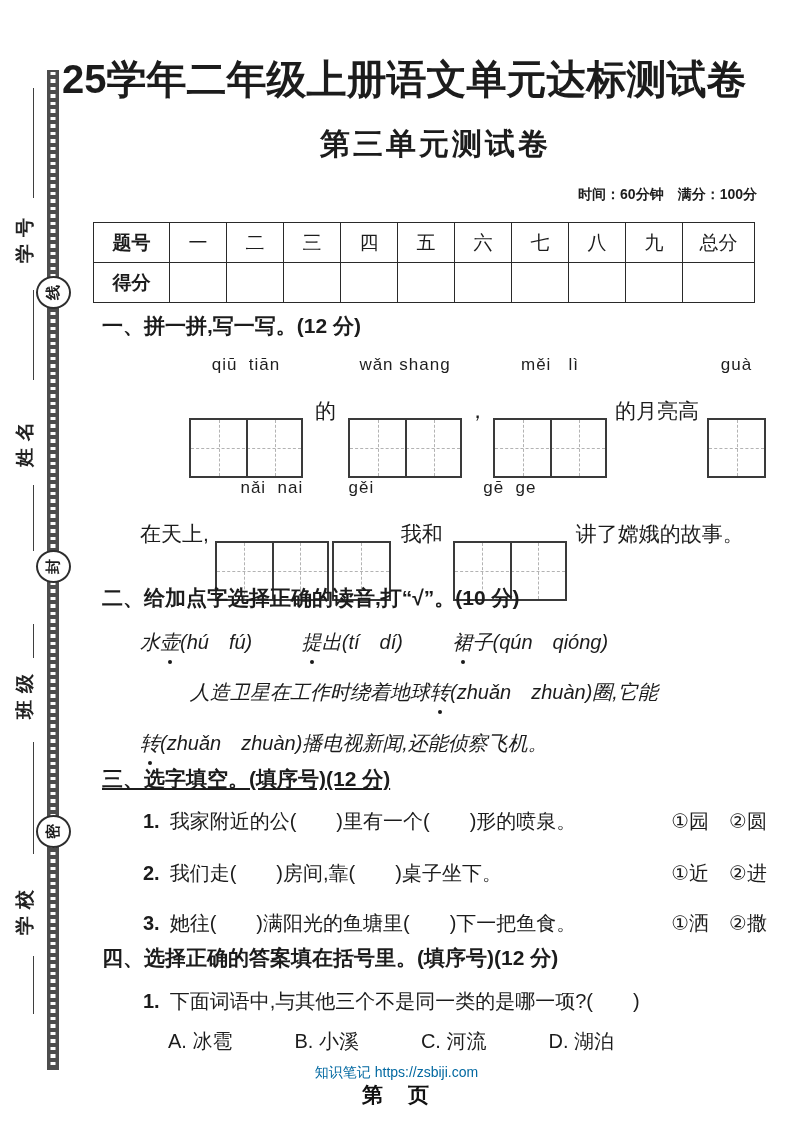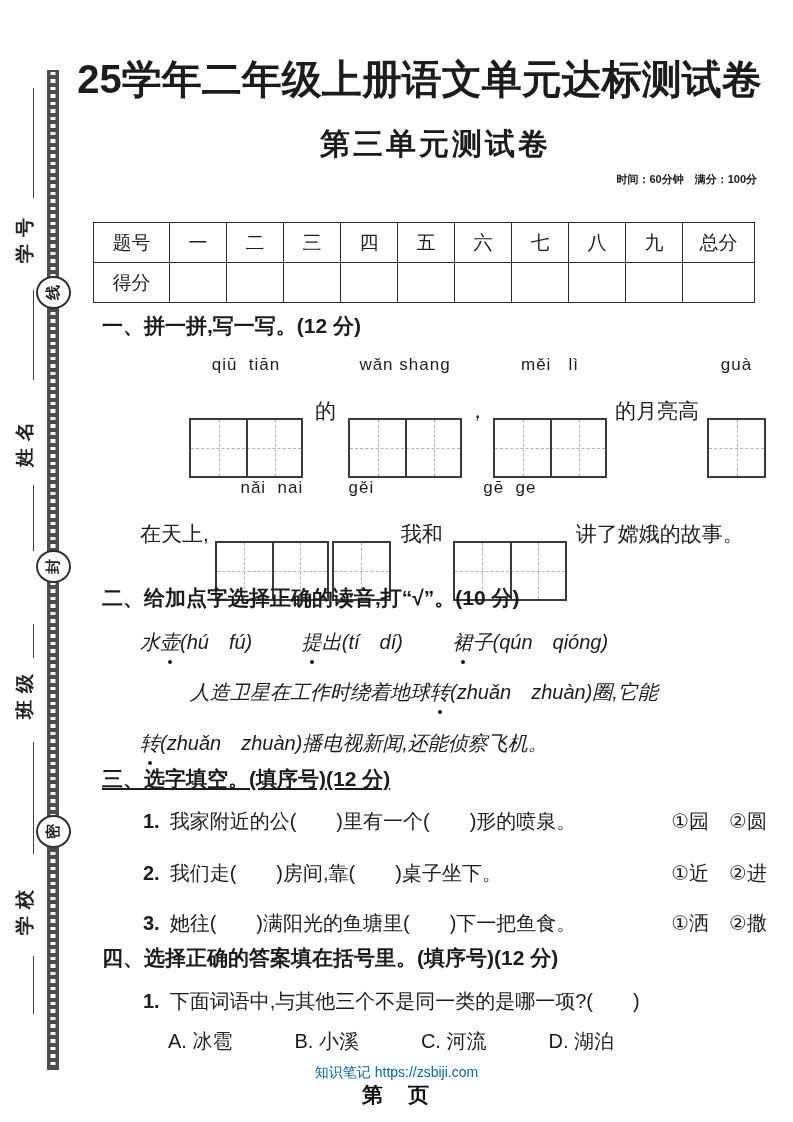--- a/index.html
+++ b/index.html
@@ -12,30 +12,30 @@
   .perf::after { content:""; position:absolute; left:50%; transform:translateX(-50%); top:2px; bottom:2px; width:5px;
     background:repeating-linear-gradient(to bottom,#fff 0 3.5px, transparent 3.5px 7.5px); }
   .seg { position:absolute; left:33px; width:1px; background:#3f3f3f; }
   .vlabel { position:absolute; left:-7px; width:64px; text-align:center; transform:rotate(-90deg);
     font-size:19px; font-weight:600; letter-spacing:7px; color:#222; white-space:nowrap; }
   .stamp { position:absolute; left:36px; width:35px; height:33px; background:#fff; border:2px solid #2e2e2e;
     border-radius:50%; display:flex; align-items:center; justify-content:center; z-index:3; }
   .stamp span { display:block; transform:rotate(-90deg); font-size:15px; font-weight:700; }
 
   
-  .title { position:absolute; top:52px; left:62px; right:16px; text-align:center;
+  .title { position:absolute; top:52px; left:62px; right:16px; text-align:left;
     font-size:40px; font-weight:700; letter-spacing:0px; white-space:nowrap; }
   .subtitle { position:absolute; top:124px; left:108px; right:30px; text-align:center;
     font-size:30px; font-weight:600; letter-spacing:3px; }
-  .meta { position:absolute; top:172px; right:36px; font-size:11px; font-weight:700; }
+  .meta { position:absolute; top:186px; right:36px; font-size:14px; font-weight:700; }
 
   
   .score-table { position:absolute; top:222px; left:93px; border-collapse:collapse; table-layout:fixed; }
   .score-table td { border:1px solid #2a2a2a; height:40px; text-align:center; font-size:19px; padding:0; }
-  .score-table td.lab { font-weight:400; }
+  .score-table td.lab { font-weight:700; }
 
   
   .shead { position:absolute; left:102px; font-size:21px; font-weight:700; white-space:nowrap; }
   .bodyline { position:absolute; font-size:20px; line-height:30px; white-space:nowrap;font-style:italic; }
 
   
   .pinrow { position:absolute; display:flex; align-items:flex-start; white-space:nowrap; }
   .unit { display:flex; flex-direction:column; align-items:center;gap:36px; }
   .plabel { height:27px; font-size:17px; color:#1e1e1e; white-space:pre; letter-spacing:1px; }
   .tbox { display:flex; border:2px solid #3a3a3a; position:relative; background:#fff; }

